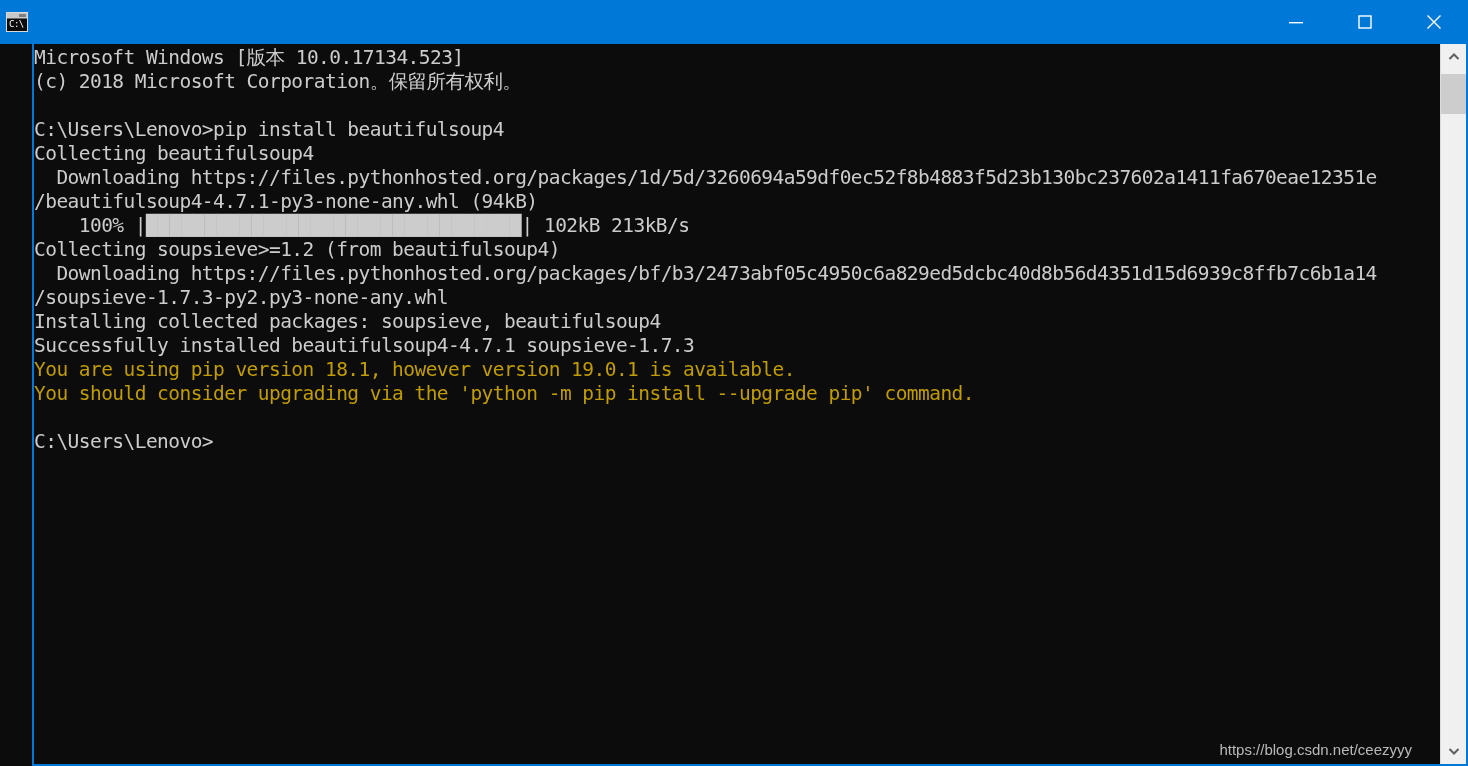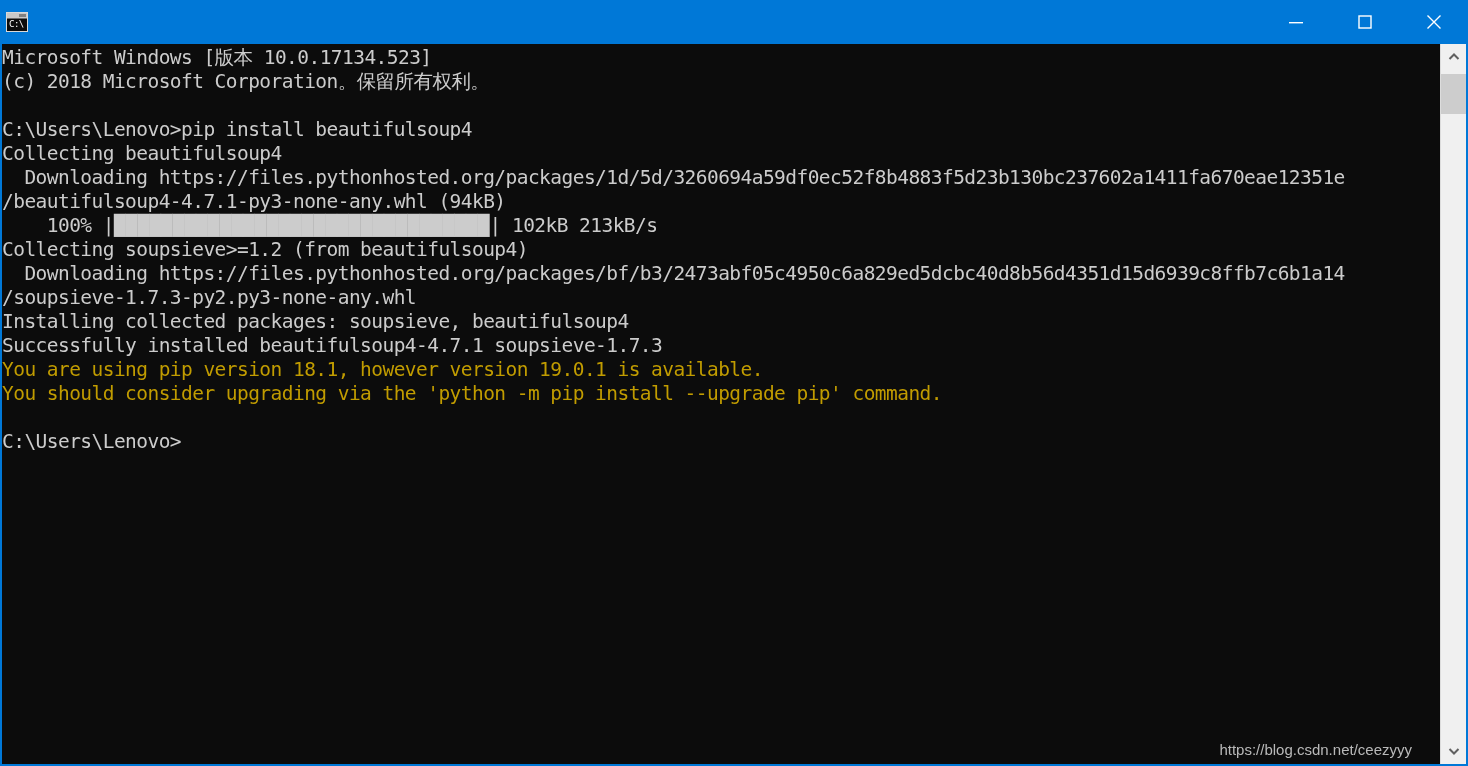--- a/index.html
+++ b/index.html
@@ -74,20 +74,21 @@
 
   
   .body-area {
     flex: 1 1 auto;
     display: flex;
     position: relative;
     background: #f9a8d4;
     border: 2px solid #0078d7;
     border-top: none;
     box-sizing: border-box;
+    margin-left: 32px;
   }
   .console {
     flex: 1 1 auto;
     position: relative;
     overflow: hidden;
     background: #0c0c0c;
     padding: 0;
   }
   .console-text {
     font-family: "DejaVu Sans Mono", monospace;

